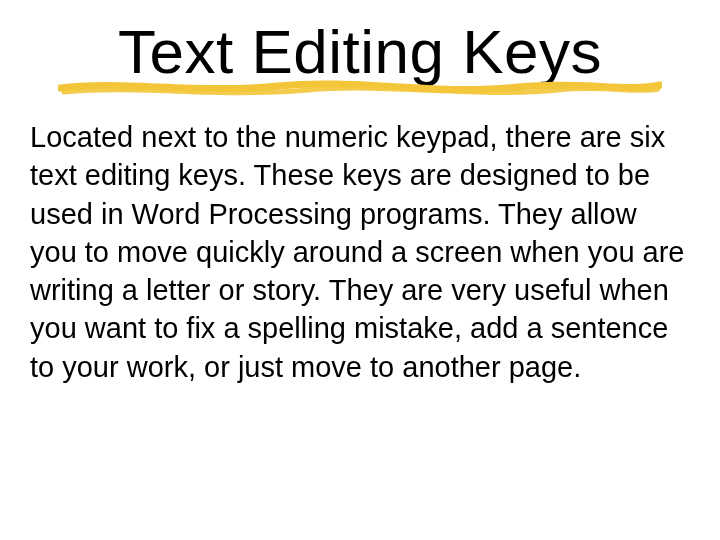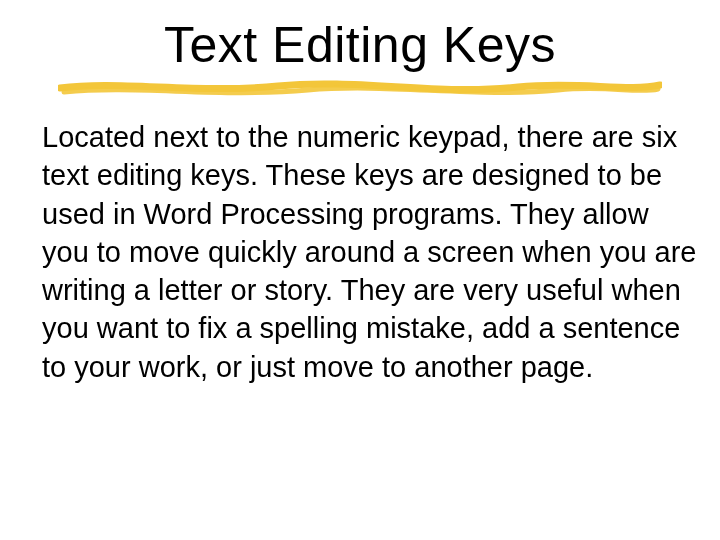--- a/index.html
+++ b/index.html
@@ -19,37 +19,37 @@
     box-sizing: border-box;
   }
   .title-wrap {
     position: absolute;
     top: 18px;
     left: 0;
     width: 720px;
     text-align: center;
   }
   .title {
-    font-size: 50px;
+    font-size: 62px;
     line-height: 1.1;
     letter-spacing: 0.5px;
     display: inline-block;
   }
   .underline {
     position: absolute;
     top: 76px;
     left: 58px;
     width: 604px;
     height: 22px;
     pointer-events: none;
   }
   .body {
     position: absolute;
     top: 118px;
-    left: 42px;
+    left: 30px;
     width: 660px;
     font-size: 29px;
     line-height: 1.32;
   }
 </style>
 </head>
 <body>
 
 <div class="slide">
 

